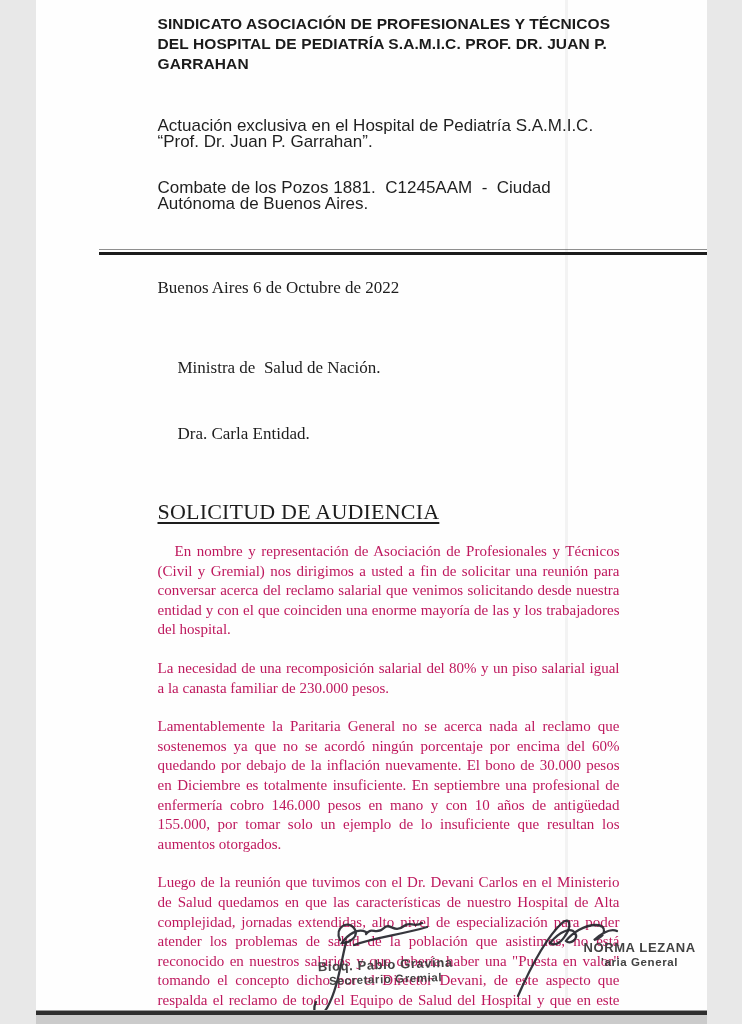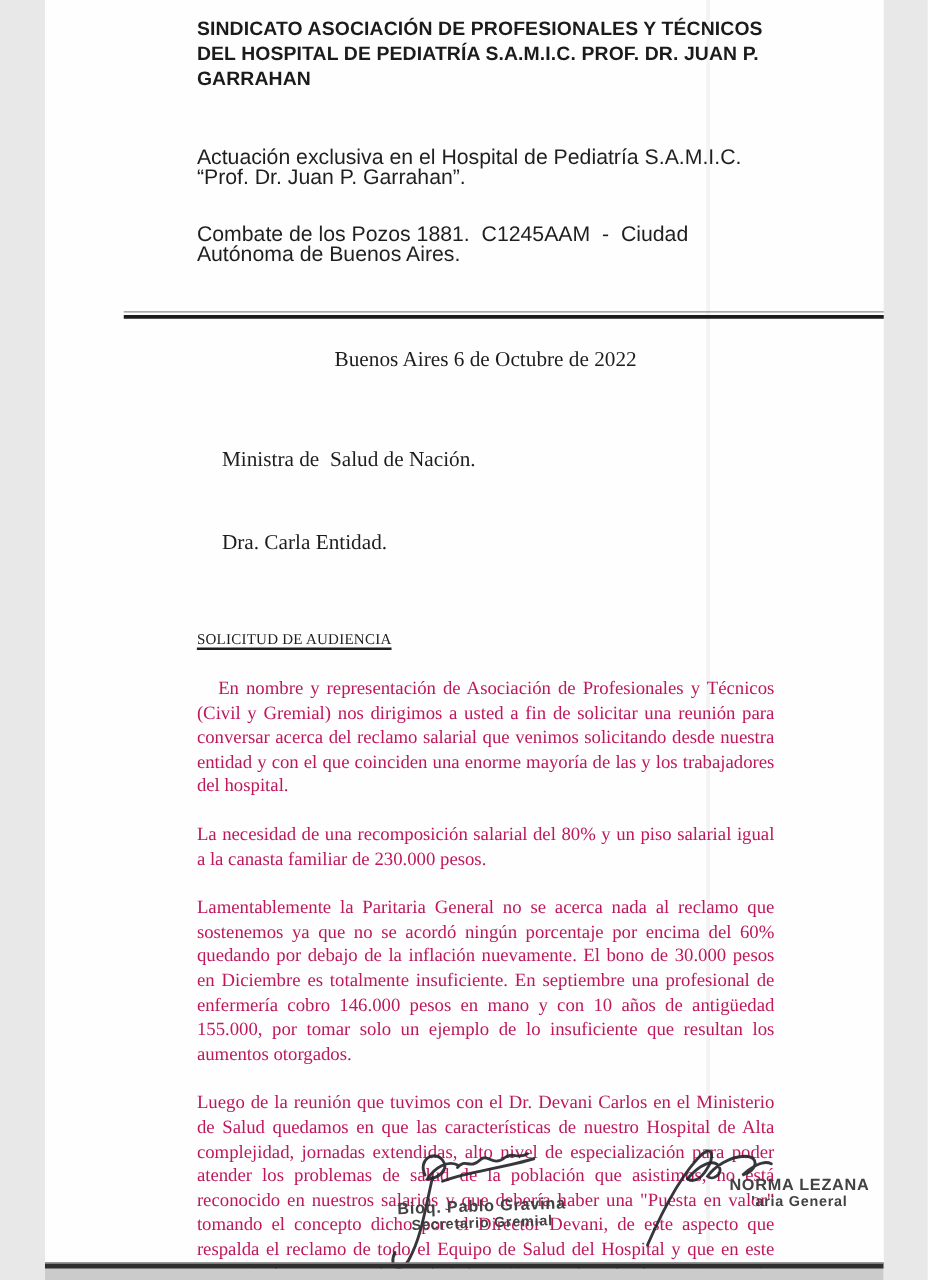--- a/index.html
+++ b/index.html
@@ -41,27 +41,27 @@
   .rule{
     margin:7px 0 0 -59px;
     width:653px;height:2px;
     border-top:1px solid #8f8f8f;
     border-bottom:3px solid #1c1c1c;
   }
 
   
   .date-line{
     margin-top:22px;
-    text-align:center;
+    text-align:left;
     font-size:17px;line-height:21px;
   }
   .recipient{margin-top:15px;font-size:17px;line-height:22px;white-space:pre-wrap;margin-left:20px;}
   .subject{
     margin-top:12px;
-    font-size:12px;line-height:21px;
+    font-size:22px;line-height:21px;
     text-decoration:underline;
     text-decoration-thickness:1.5px;
     text-underline-offset:3px;
     letter-spacing:.2px;
     width:max-content;
   }
   .para{
     margin:19px 0 0 0;
     font-size:15px;line-height:19.6px;
     text-align:justify;

